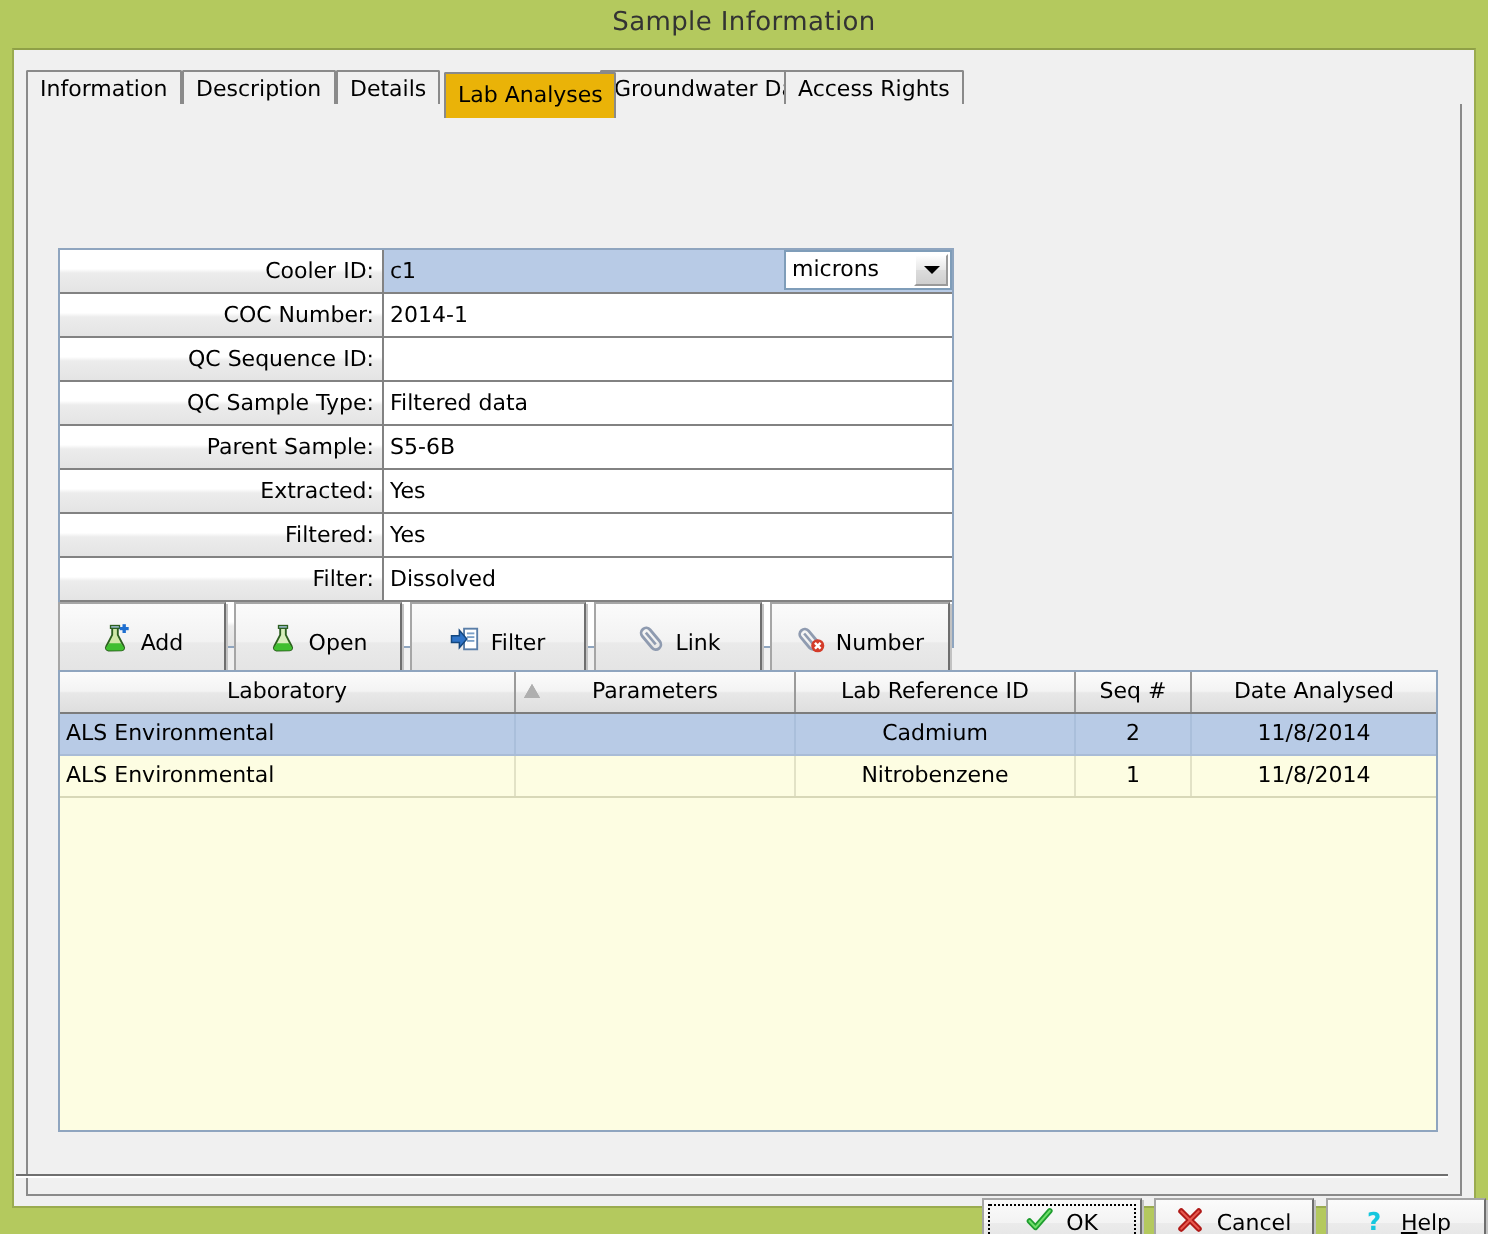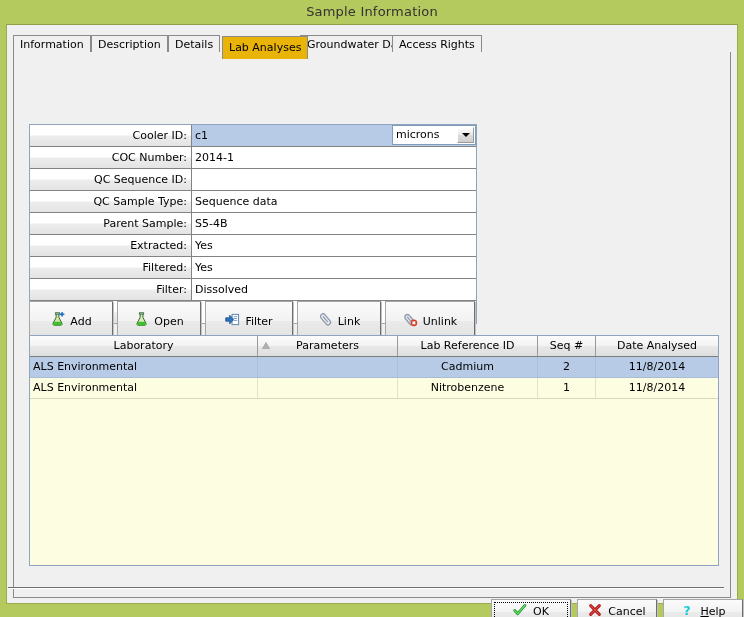--- a/index.html
+++ b/index.html
@@ -352,26 +352,26 @@
         <div class="fvalue">2014-1</div>
       </div>
 
       <div class="frow">
         <div class="flabel">QC Sequence ID:</div>
         <div class="fvalue"></div>
       </div>
 
       <div class="frow">
         <div class="flabel">QC Sample Type:</div>
-        <div class="fvalue">Sequence data</div>
+        <div class="fvalue">Filtered data</div>
       </div>
 
       <div class="frow">
         <div class="flabel">Parent Sample:</div>
-        <div class="fvalue">S5-4B</div>
+        <div class="fvalue">S5-6B</div>
       </div>
 
       <div class="frow">
         <div class="flabel">Extracted:</div>
         <div class="fvalue">Yes</div>
       </div>
 
       <div class="frow">
         <div class="flabel">Filtered:</div>
         <div class="fvalue">Yes</div>
@@ -450,21 +450,21 @@
         <span class="ico">
           <svg width="15" height="15" viewBox="0 0 16 16">
             <g transform="rotate(-40 8 8)">
               <rect x="4.4" y="1.2" width="5.4" height="12.4" rx="2.7" fill="none" stroke="#8f9bb0" stroke-width="1.5"></rect>
               <path d="M7.1 3.4v7.6" stroke="#8f9bb0" stroke-width="1.4" fill="none"></path>
             </g>
             <circle cx="11.6" cy="11.6" r="3.5" fill="#d43c2a"></circle>
             <path d="M10.1 10.1l3 3M13.1 10.1l-3 3" stroke="#fff" stroke-width="1.3"></path>
           </svg>
         </span>
-        <span class="lbl">Unlink</span>
+        <span class="lbl">Number</span>
       </div>
 
     </div>
 
     <div id="listbox">
 
       <div id="listhead">
         <div class="hcell ta-c" style="width:228px;">Laboratory</div>
         <div class="hcell ta-c" style="width:140px;">
           <span class="sortglyph"></span>

